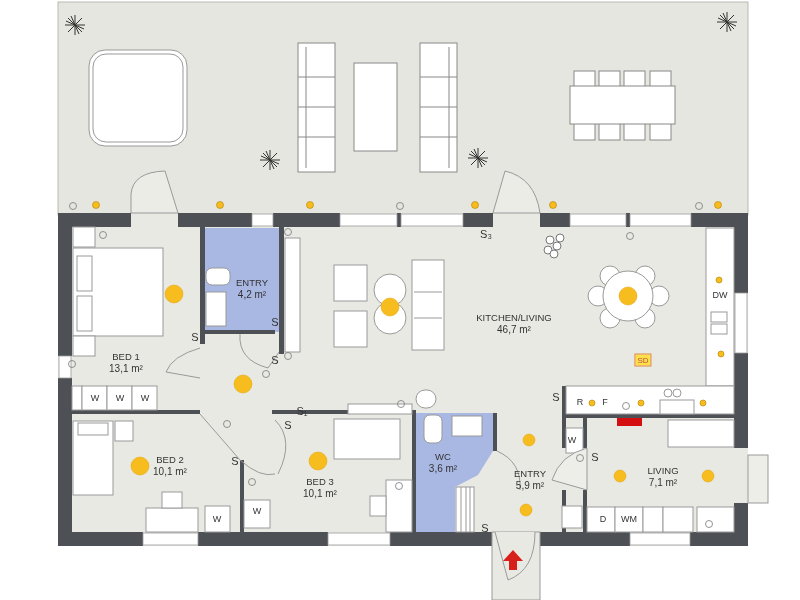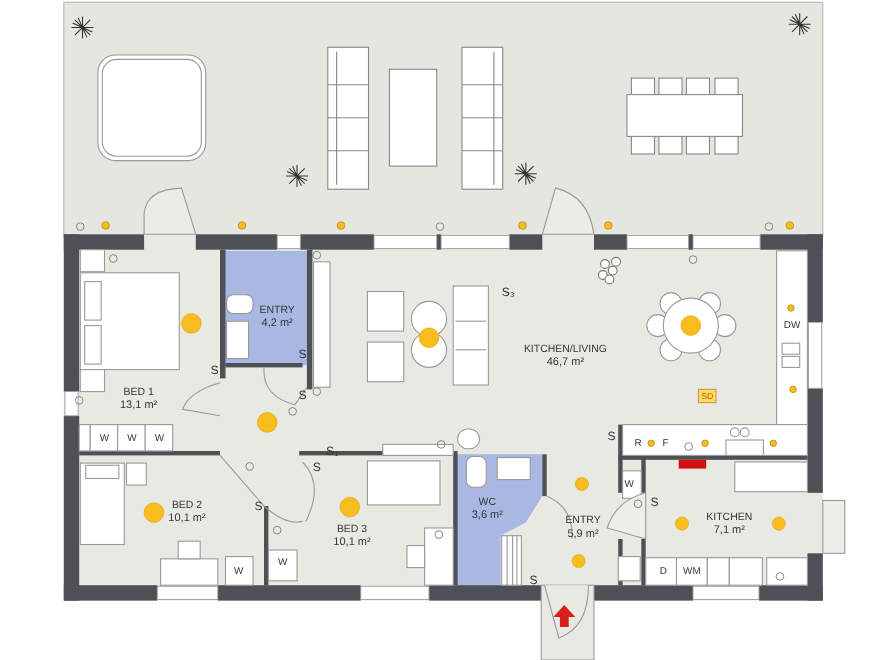--- a/index.html
+++ b/index.html
@@ -311,38 +311,38 @@
 </div>
 <div class="lbl" style="left:443px;top:463px;">
   <span class="room-name">WC</span>
   <span class="room-area">3,6 m²</span>
 </div>
 <div class="lbl" style="left:530px;top:480px;">
   <span class="room-name">ENTRY</span>
   <span class="room-area">5,9 m²</span>
 </div>
 <div class="lbl" style="left:663px;top:477px;">
-  <span class="room-name">KITCHEN</span>
+  <span class="room-name">LIVING</span>
   <span class="room-area">7,1 m²</span>
 </div>
 
 <span class="app" style="left:720px;top:295px;">DW</span>
 <span class="app" style="left:580px;top:402px;">R</span>
 <span class="app" style="left:605px;top:402px;">F</span>
 <span class="app" style="left:603px;top:519px;">D</span>
 <span class="app" style="left:629px;top:519px;">WM</span>
 <span class="app" style="left:95px;top:398px;">W</span>
 <span class="app" style="left:120px;top:398px;">W</span>
 <span class="app" style="left:145px;top:398px;">W</span>
 <span class="app" style="left:217px;top:519px;">W</span>
 <span class="app" style="left:257px;top:511px;">W</span>
 <span class="app" style="left:572px;top:440px;">W</span>
 <span class="sd" style="left:643px;top:360px;">SD</span>
 
-<span class="s" style="left:462px;top:234px;margin-top:32px;">S₃</span>
+<span class="s" style="left:486px;top:234px;">S₃</span>
 <span class="s" style="left:195px;top:337px;">S</span>
 <span class="s" style="left:275px;top:322px;">S</span>
 <span class="s" style="left:275px;top:360px;">S</span>
 <span class="s" style="left:302px;top:411px;">S₁</span>
 <span class="s" style="left:288px;top:425px;">S</span>
 <span class="s" style="left:235px;top:461px;">S</span>
 <span class="s" style="left:556px;top:397px;">S</span>
 <span class="s" style="left:595px;top:457px;">S</span>
 <span class="s" style="left:485px;top:528px;">S</span>
 

